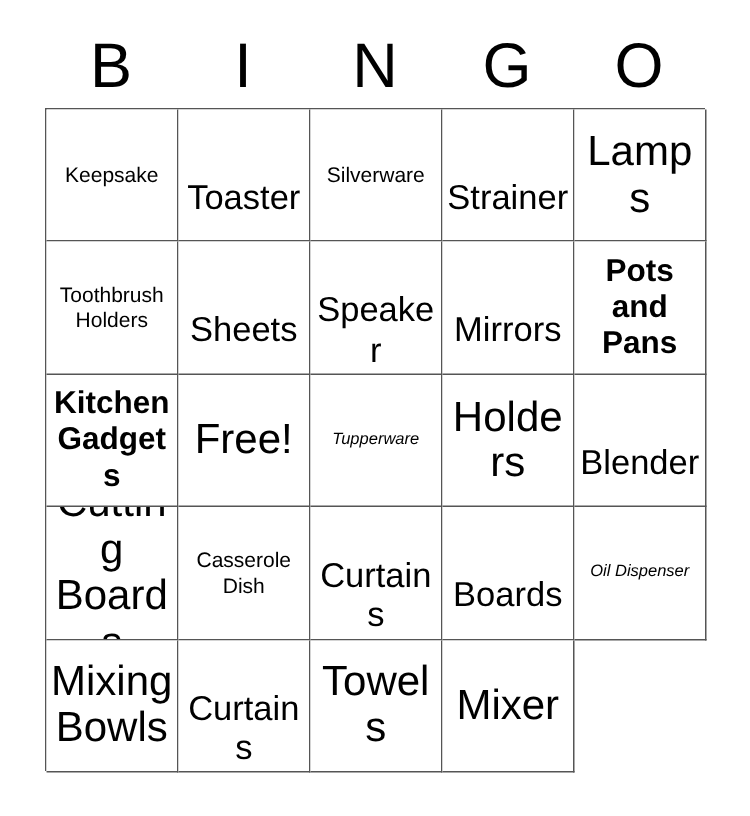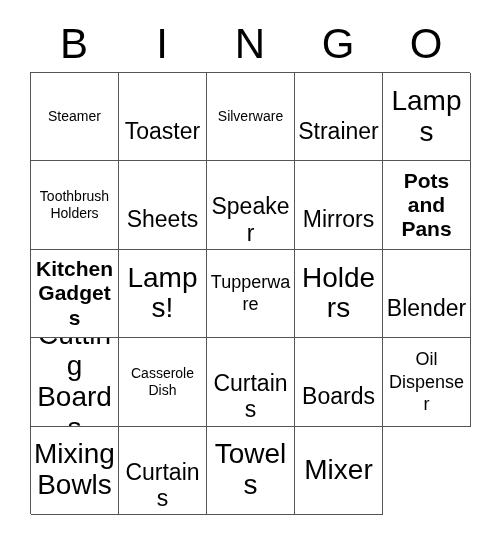--- a/index.html
+++ b/index.html
@@ -75,42 +75,42 @@
   }
   .cell-text {
     display: block;
     width: 100%;
     line-height: 1.14;
     word-wrap: break-word;
     color: #000000;
   }
 
   
-  .fs-xs  { font-size: 18px; line-height: 1.25; }
+  .fs-xs  { font-size: 11px; line-height: 1.25; font-style: italic; }
   .fs-sm  { font-size: 14px; line-height: 1.22; }
   .fs-md  { font-size: 21px; line-height: 1.16; font-weight: bold; }
   .fs-lg  { font-size: 23px; line-height: 1.14; margin-top: 29px; }
   .fs-xl  { font-size: 28px; line-height: 1.1; }
 </style>
 </head>
 <body>
 
 <div id="card">
 
   <div id="header-row">
     <div class="header-letter">B</div>
     <div class="header-letter">I</div>
     <div class="header-letter">N</div>
     <div class="header-letter">G</div>
     <div class="header-letter">O</div>
   </div>
 
   <div id="grid">
       <div class="cell">
-        <span class="cell-text fs-sm">Steamer</span>
+        <span class="cell-text fs-sm">Keepsake</span>
       </div>
       <div class="cell">
         <span class="cell-text fs-lg">Toaster</span>
       </div>
       <div class="cell">
         <span class="cell-text fs-sm">Silverware</span>
       </div>
       <div class="cell">
         <span class="cell-text fs-lg">Strainer</span>
       </div>
@@ -129,21 +129,21 @@
       <div class="cell">
         <span class="cell-text fs-lg">Mirrors</span>
       </div>
       <div class="cell">
         <span class="cell-text fs-md">Pots and Pans</span>
       </div>
       <div class="cell">
         <span class="cell-text fs-md">Kitchen Gadgets</span>
       </div>
       <div class="cell">
-        <span class="cell-text fs-xl">Lamps!</span>
+        <span class="cell-text fs-xl">Free!</span>
       </div>
       <div class="cell">
         <span class="cell-text fs-xs">Tupperware</span>
       </div>
       <div class="cell">
         <span class="cell-text fs-xl">Holders</span>
       </div>
       <div class="cell">
         <span class="cell-text fs-lg">Blender</span>
       </div>

